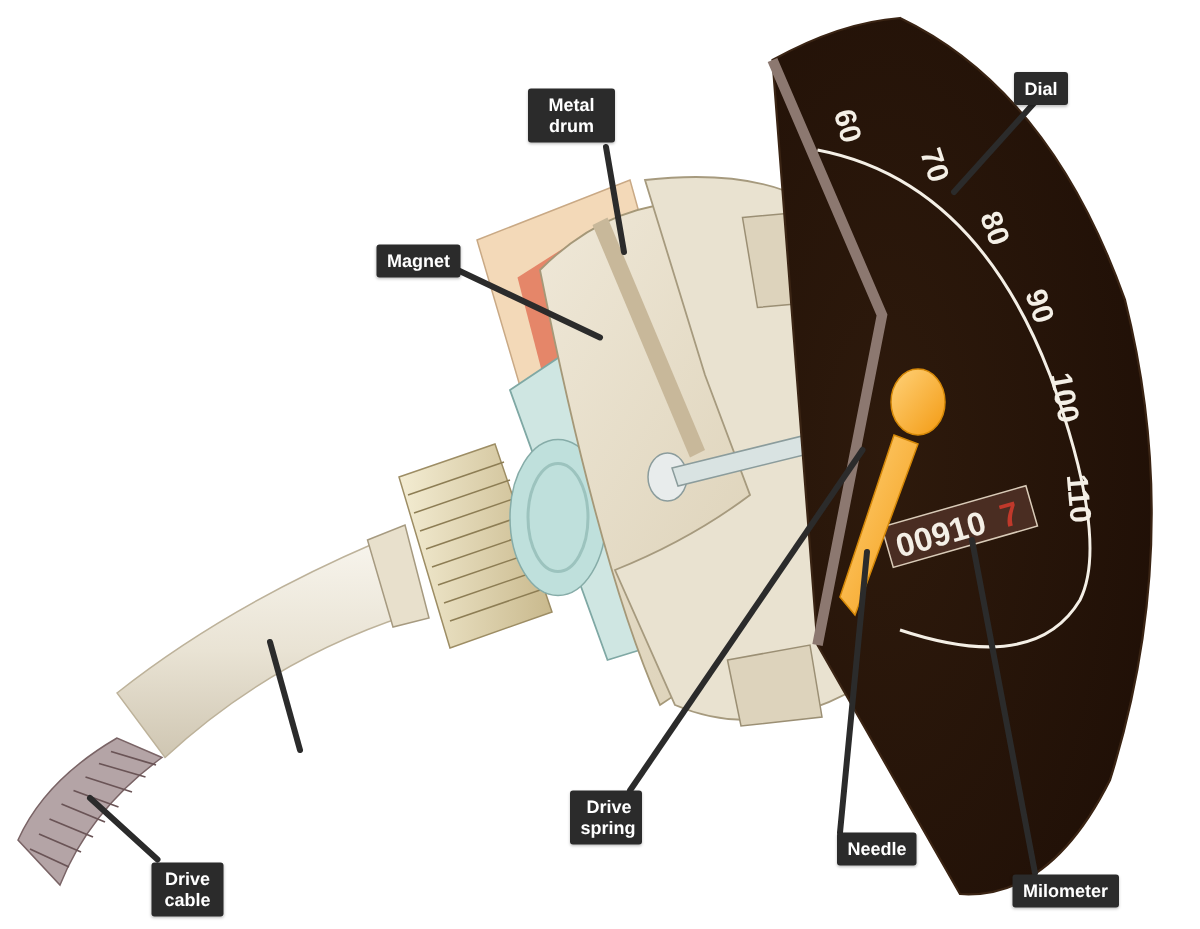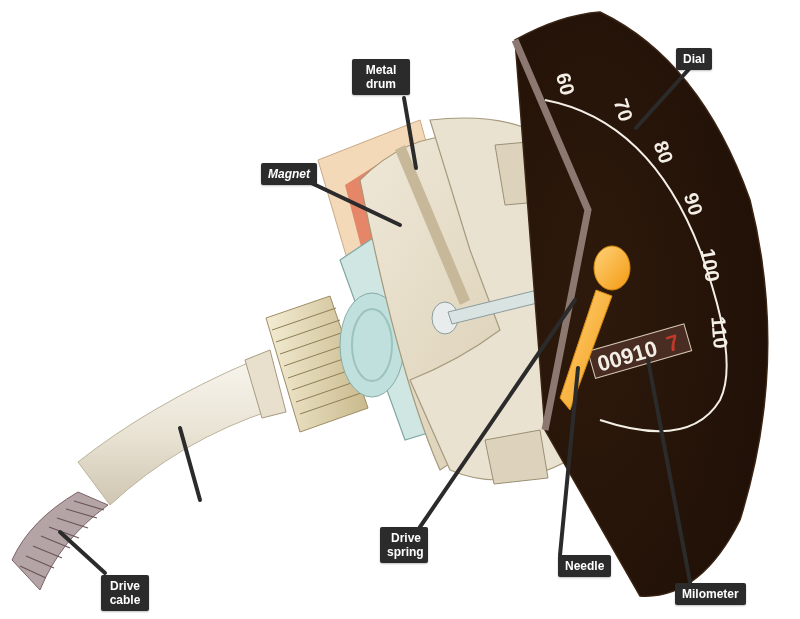--- a/index.html
+++ b/index.html
@@ -138,21 +138,21 @@
       <line x1="420" y1="527" x2="575" y2="300"></line>
       <line x1="560" y1="555" x2="578" y2="368"></line>
       <line x1="690" y1="582" x2="648" y2="360"></line>
       <line x1="105" y1="573" x2="60" y2="532"></line>
     </g>
   </svg>
 
   <div class="label center" style="left:352px; top:59px; width:58px;">Metal
 drum</div>
   <div class="label" style="left:676px; top:48px;">Dial</div>
-  <div class="label" style="left:261px; top:163px;font-style:italic;">Magnet</div>
+  <div class="label" style="left:251px; top:163px;">Magnet</div>
   <div class="label right" style="left:380px; top:527px; width:48px;">Drive
 spring</div>
   <div class="label" style="left:528px; top:555px;margin-left:30px;">Needle</div>
   <div class="label" style="left:675px; top:583px;">Milometer</div>
   <div class="label center" style="left:101px; top:575px; width:48px;">Drive
 cable</div>
 
 </div>
 
 </body></html>

